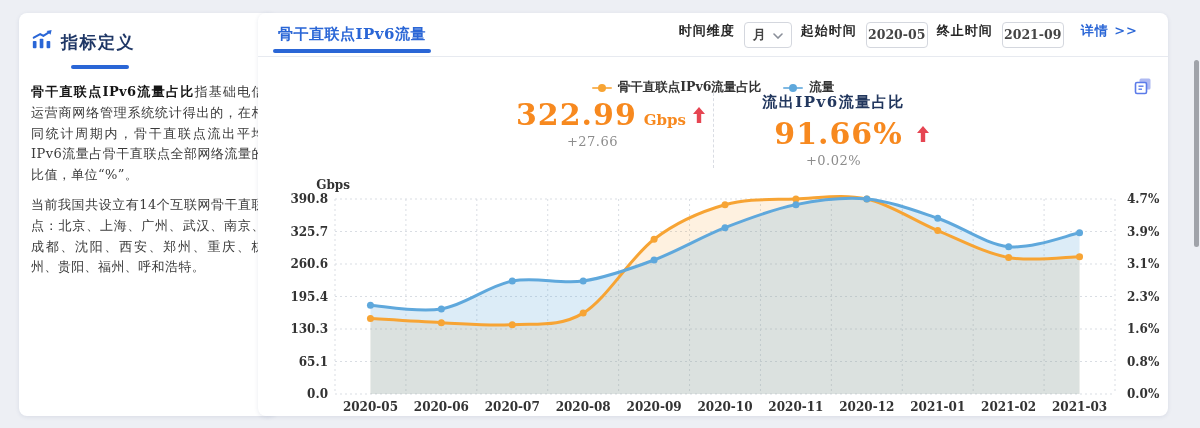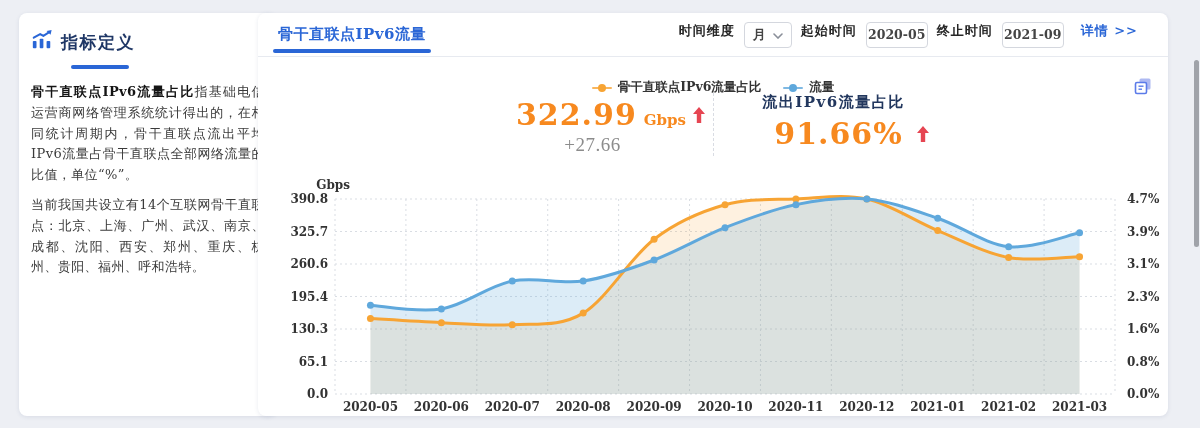--- a/index.html
+++ b/index.html
@@ -37,21 +37,21 @@
   .lg-line { position:absolute; top:3px; left:0; right:0; height:2.5px; border-radius:2px; opacity:0.8; }
   .lg-dot { position:absolute; top:0; left:6px; width:8px; height:8px; border-radius:50%; }
 
   .kpi-row { position:absolute; top:36px; left:0; right:0; display:flex; justify-content:center; align-items:stretch; }
   .kpi { width:200px; text-align:center; }
   .kpi-title { font-size:15px; font-weight:bold; color:#22375E; letter-spacing:1.5px; }
   .kpi-line { margin-top:5px; display:flex; align-items:baseline; justify-content:center; gap:7px;margin-left:36px; }
   .kpi-value { font-size:30px; font-weight:bold; color:#F7891F; letter-spacing:1px; line-height:1.1; }
   .kpi-unit { font-size:15px; font-weight:bold; color:#F7891F; }
   .kpi-arrow { align-self:center; transform:translateY(2px); }
-  .kpi-delta { margin-top:3px; font-size:19px; color:#8C8C8C; letter-spacing:0.5px;font-family:Liberation Serif, serif; }
+  .kpi-delta { margin-top:3px; font-size:13px; color:#8C8C8C; letter-spacing:0.5px; }
   .kpi-divider { border-left:1px dashed #D9DCE3; margin:0 20px; }
 
   #chart-host { position:absolute; left:0; top:120px; width:910px; height:238px; cursor:crosshair; }
   #chart-host text { font-family:"DejaVu Serif","Liberation Serif",serif; font-size:12px; font-weight:bold; fill:#333; }
 
   .toolbox-icon { position:absolute; top:20px; right:16px; width:18px; height:18px; cursor:pointer; }
 
   #scroll-thumb { position:absolute; right:1px; top:60px; width:5px; height:187px; background:#A0A3A9; border-radius:3px; cursor:pointer; }
 </style>
 </head>
@@ -137,20 +137,21 @@
         <div class="kpi-title">流出IPv6流量占比</div>
         <div class="kpi-line">
           <span class="kpi-value">91.66%</span>
           <span class="kpi-unit"></span>
           <span class="kpi-arrow">
             <svg viewBox="0 0 12 16" width="12" height="16">
                 <path d="M6 0 L12 7 L8.2 7 L8.2 16 L3.8 16 L3.8 7 L0 7 Z" fill="#E64552"></path>
               </svg>
           </span>
         </div>
+        <div class="kpi-delta">+0.02%</div>
       </div>
     </div>
 
     <span class="toolbox-icon">
       <svg viewBox="0 0 18 18" width="18" height="18">
         <rect x="5.5" y="1.5" width="11" height="11" rx="1.5" fill="#AEB9F2"></rect>
         <rect x="1.5" y="5.5" width="11" height="11" rx="1.5" fill="#fff" stroke="#5B7BE9" stroke-width="1.6"></rect>
         <line x1="4.5" y1="9.2" x2="9.5" y2="9.2" stroke="#5B7BE9" stroke-width="1.4"></line>
         <line x1="4.5" y1="12.2" x2="8" y2="12.2" stroke="#5B7BE9" stroke-width="1.4"></line>
       </svg>

